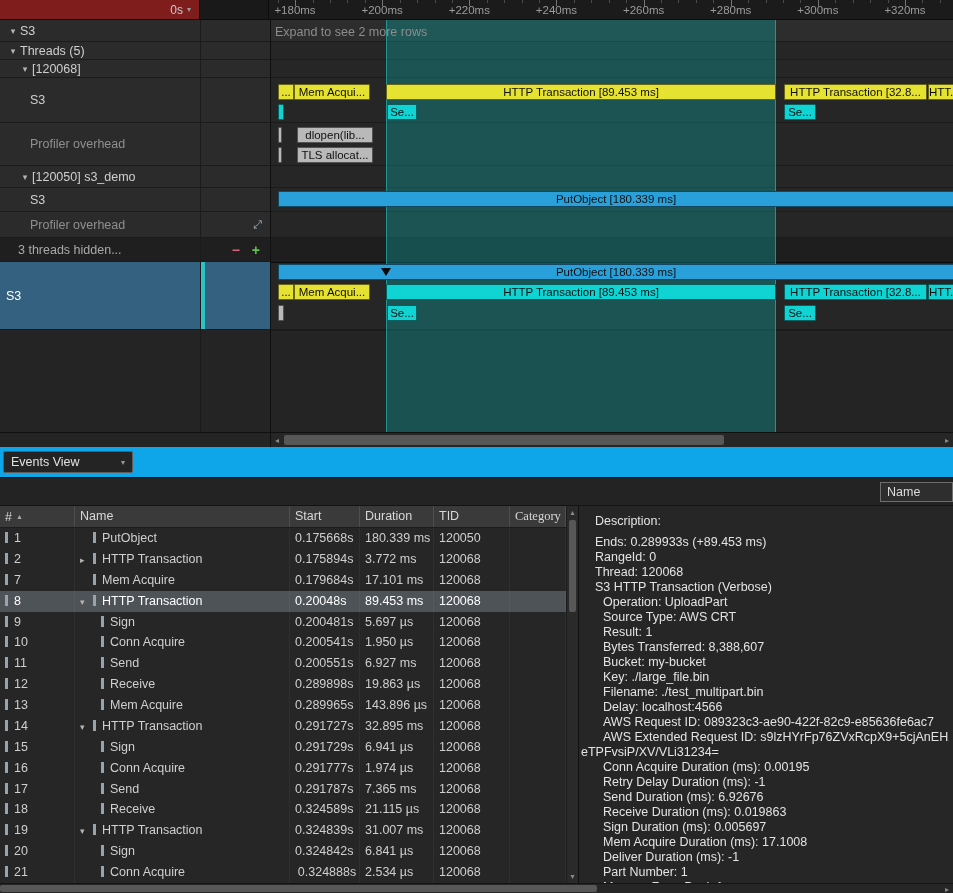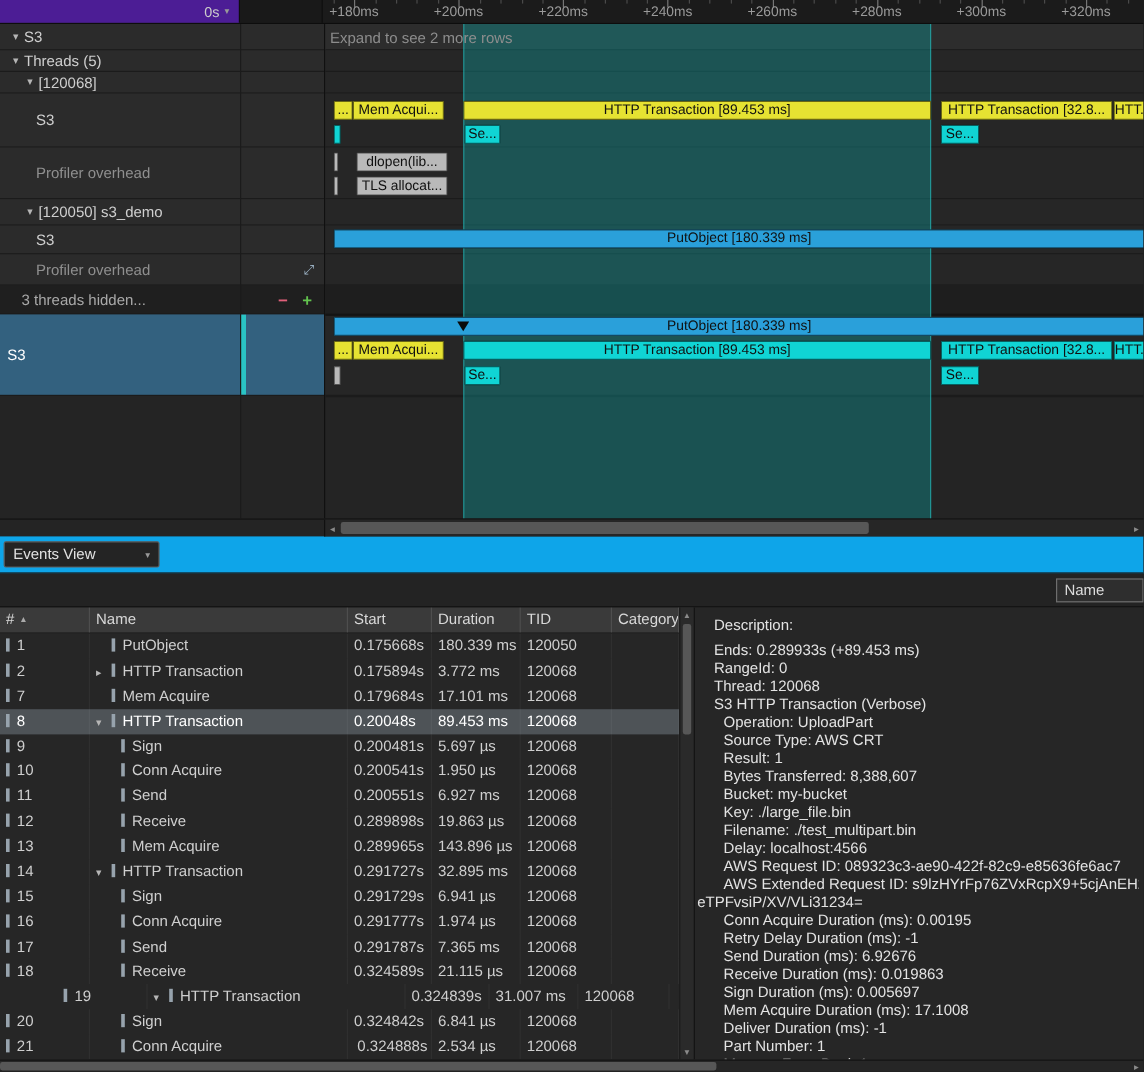--- a/index.html
+++ b/index.html
@@ -3,21 +3,21 @@
 <meta charset="utf-8">
 <style>
   * { margin:0; padding:0; box-sizing:border-box; }
   html,body { width:953px; height:893px; overflow:hidden; background:#242424;
     font-family:"Liberation Sans","DejaVu Sans",sans-serif; }
   #app { width:953px; height:893px; position:relative; font-size:12.5px; color:#ccc; }
 
   
   #tl-header { height:20px; display:flex; background:#1d1d1d; border-bottom:1px solid #0d0d0d; }
   #tlh-left { width:200px; display:flex; align-items:center; justify-content:flex-end;
-    padding-right:8px; background:#4c1d95; border-right:1px solid #0d0d0d; }
+    padding-right:8px; background:#7f1d1d; border-right:1px solid #0d0d0d; }
   #tlh-mid { width:69px; background:#191919; border-right:1px solid #0d0d0d; }
   #zero-label { color:#ccc; font-size:12px; cursor:default; display:flex; align-items:center; }
   .dd { font-size:8px; color:#999; margin-left:4px; }
   #tl-ruler { flex:1; position:relative; background:#1b1b1b; overflow:hidden; }
   .ruler-label { position:absolute; top:4px; transform:translateX(-50%); font-size:11.5px;
     color:#9b9b9b; white-space:nowrap; }
   .tick { position:absolute; top:0; width:1px; background:#4a4a4a; }
   .tick.major { background:#757575; }
 
   
@@ -267,21 +267,21 @@
   </div>
 
   <div id="bottom-split">
     <div id="events-table">
       <div id="thead">
           <div class="hcell" style="width: 75px;">#<span class="sort">▲</span></div>
           <div class="hcell" style="width: 215px;">Name</div>
           <div class="hcell" style="width: 70px;">Start</div>
           <div class="hcell" style="width: 74px;">Duration</div>
           <div class="hcell" style="width: 76px;">TID</div>
-          <div class="hcell" style="width: 56px;">Category</div>
+          <div class="hcell" style="width: 56px; font-family: Liberation Serif, serif;">Category</div>
         </div>
       <div id="tbody">
           <div class="trow">
             <div class="tcell" style="width: 75px;"><span class="rtick"></span><span>1</span></div>
             <div class="tcell" style="width: 215px; padding-left: 5px;"><span class="ncaret"></span><span class="rtick"></span><span>PutObject</span></div>
             <div class="tcell" style="width: 70px;">0.175668s</div>
             <div class="tcell" style="width: 74px;">180.339 ms</div>
             <div class="tcell" style="width: 76px;">120050</div>
             <div class="tcell" style="width: 56px;"></div>
           </div>
@@ -383,21 +383,21 @@
           </div>
           <div class="trow">
             <div class="tcell" style="width: 75px;"><span class="rtick"></span><span>18</span></div>
             <div class="tcell" style="width: 215px; padding-left: 13px;"><span class="ncaret"></span><span class="rtick"></span><span>Receive</span></div>
             <div class="tcell" style="width: 70px;">0.324589s</div>
             <div class="tcell" style="width: 74px;">21.115 µs</div>
             <div class="tcell" style="width: 76px;">120068</div>
             <div class="tcell" style="width: 56px;"></div>
           </div>
           <div class="trow">
-            <div class="tcell" style="width: 75px; margin-left: 48px;"><span class="rtick"></span><span>19</span></div>
+            <div class="tcell" style="width: 75px;"><span class="rtick"></span><span>19</span></div>
             <div class="tcell" style="width: 215px; padding-left: 5px;"><span class="ncaret">▾</span><span class="rtick"></span><span>HTTP Transaction</span></div>
             <div class="tcell" style="width: 70px;">0.324839s</div>
             <div class="tcell" style="width: 74px;">31.007 ms</div>
             <div class="tcell" style="width: 76px;">120068</div>
             <div class="tcell" style="width: 56px;"></div>
           </div>
           <div class="trow">
             <div class="tcell" style="width: 75px;"><span class="rtick"></span><span>20</span></div>
             <div class="tcell" style="width: 215px; padding-left: 13px;"><span class="ncaret"></span><span class="rtick"></span><span>Sign</span></div>
             <div class="tcell" style="width: 70px;">0.324842s</div>

